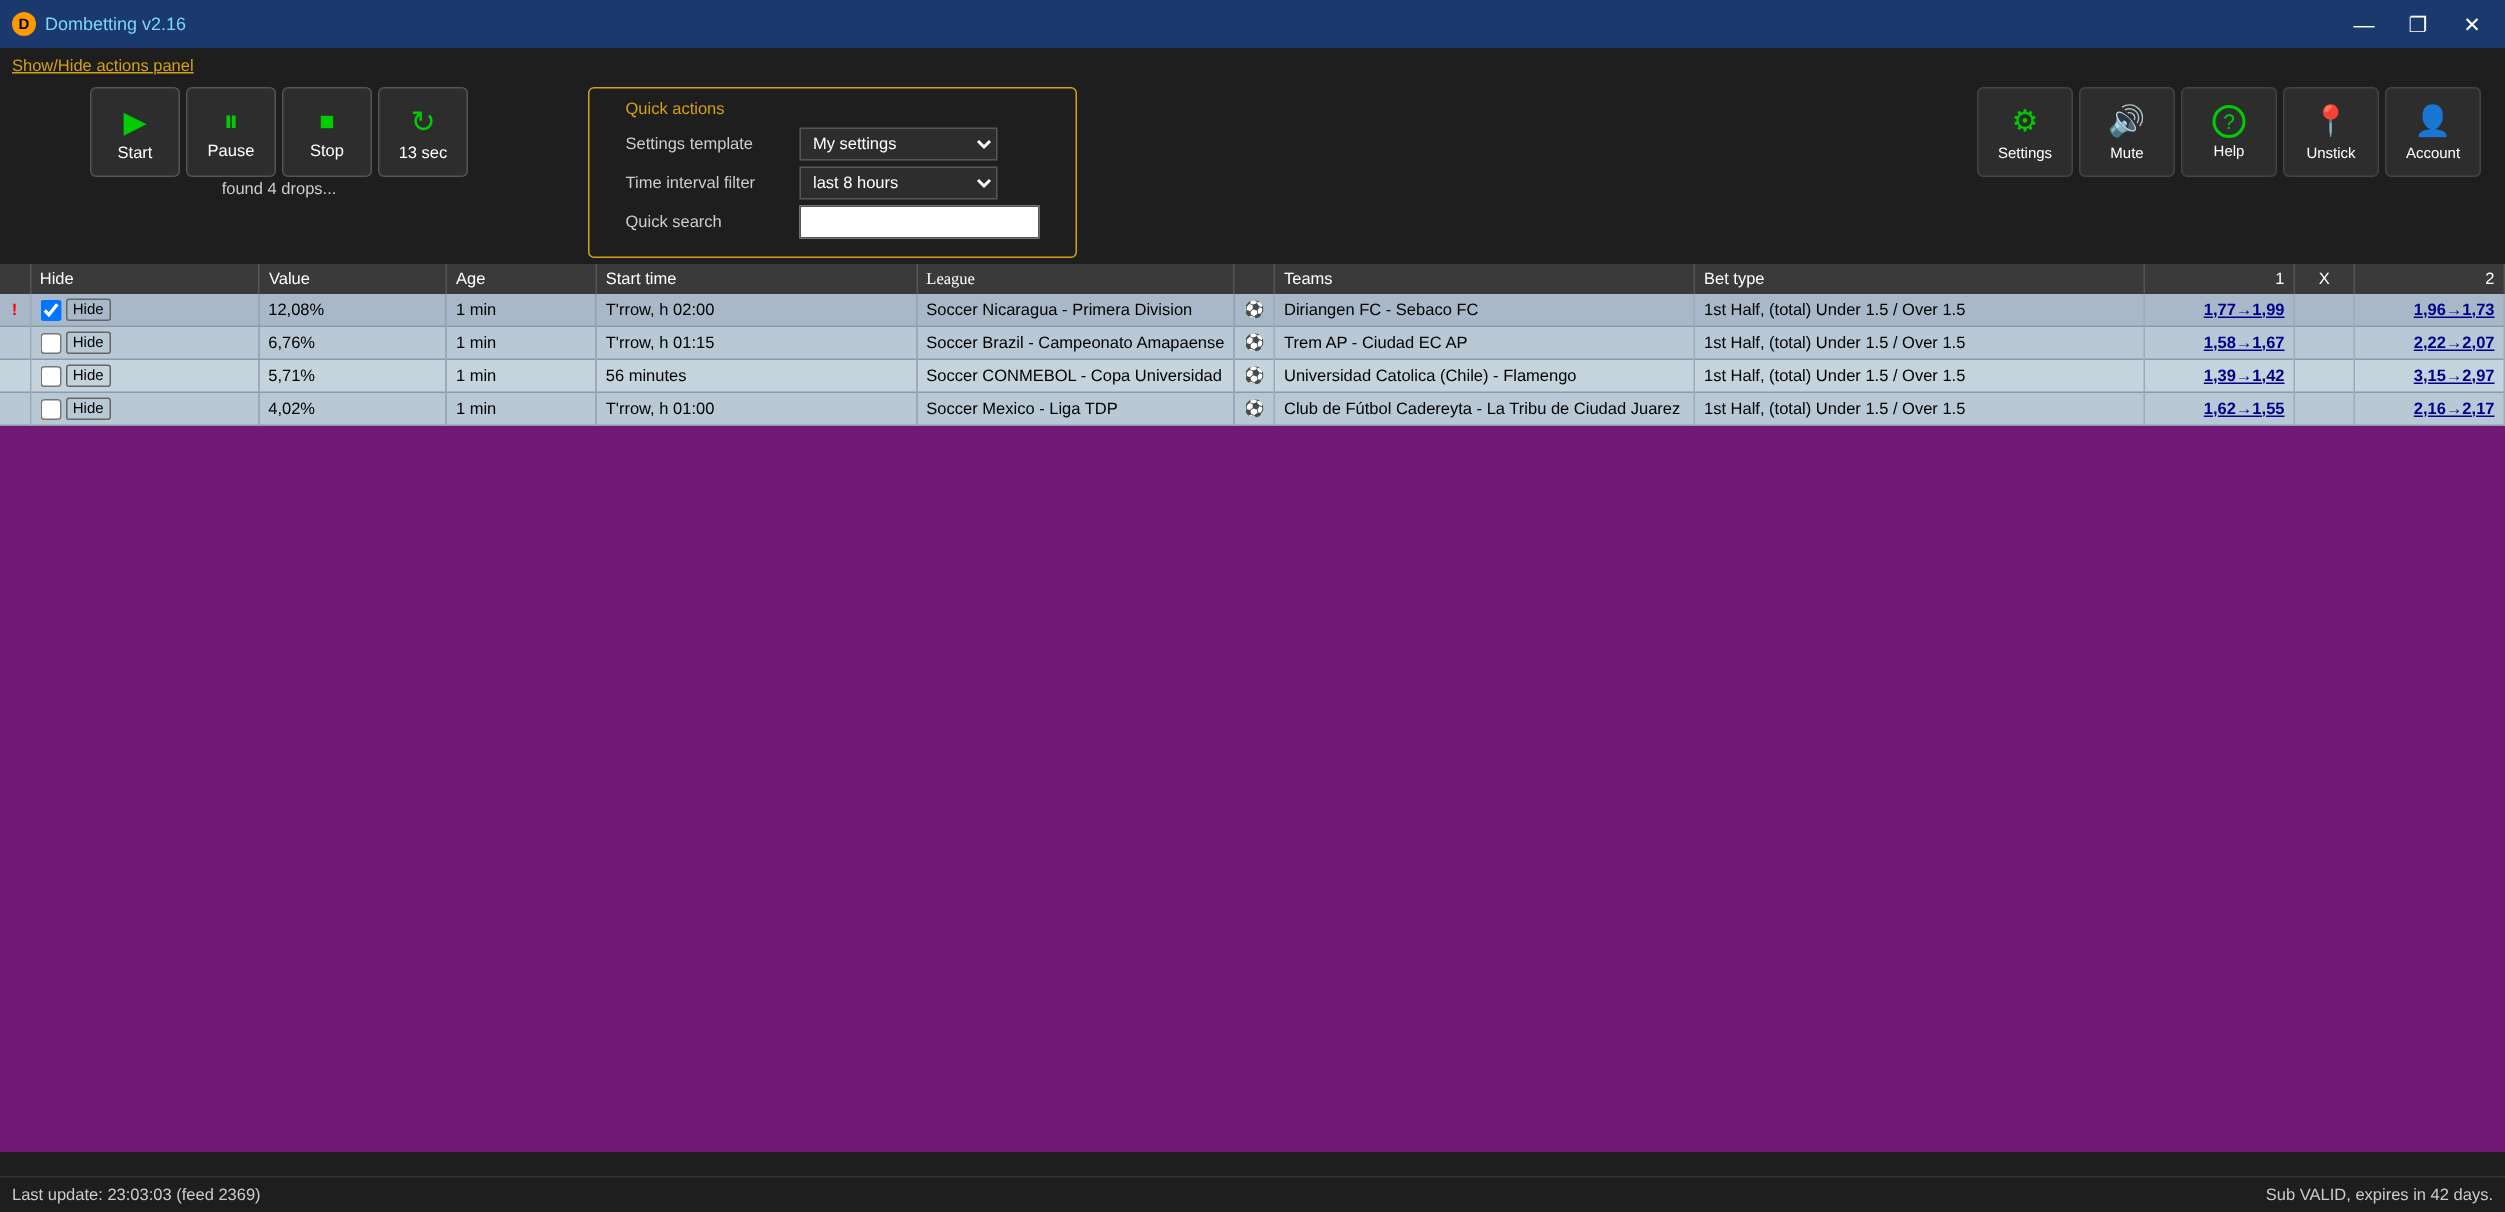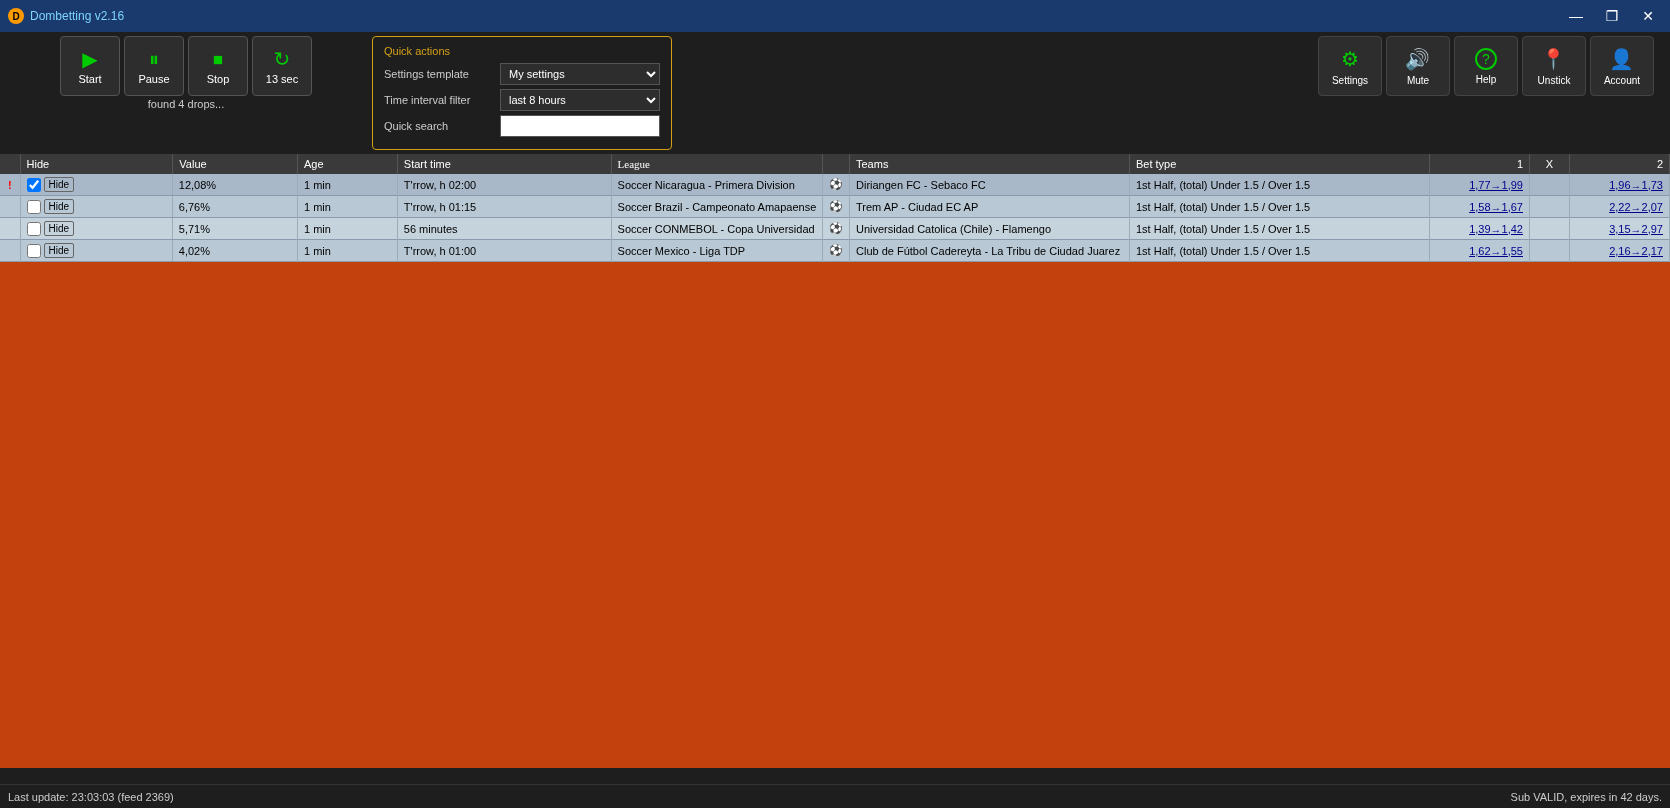--- a/index.html
+++ b/index.html
@@ -102,23 +102,23 @@
       color: #ccc;
       font-size: 11px;
       text-align: center;
       margin-top: 2px;
     }
 
     
     .quick-actions {
       border: 1px solid #d4a017;
       border-radius: 4px;
-      padding: 8px 11px;
+      padding: 8px 24px;
       background: #1e1e1e;
-      margin-left: 60px;
+      margin-left: 80px;
     }
     .quick-actions-title {
       color: #d4a017;
       font-size: 11px;
       margin-bottom: 6px;
     }
     .qa-row {
       display: flex;
       align-items: center;
       margin-bottom: 4px;
@@ -128,21 +128,21 @@
       color: #ccc;
       font-size: 11px;
       width: 110px;
     }
     .qa-select {
       background: #2d2d2d;
       border: 1px solid #555;
       color: #fff;
       font-size: 11px;
       padding: 2px 4px;
-      width: 160px;
+      width: 132px;
       height: 22px;
     }
     .qa-input {
       background: #fff;
       border: 1px solid #555;
       color: #000;
       font-size: 11px;
       padding: 2px 4px;
       width: 160px;
       height: 22px;
@@ -172,21 +172,21 @@
       gap: 4px;
     }
     .toolbar-btn .tb-icon {
       font-size: 20px;
       color: #00cc00;
     }
 
     
     .table-container {
       flex: 1;
-      background: #c2410c;
+      background: #701a75;
       overflow-y: auto;
       margin: 0 0 16px 0;
     }
     table {
       width: 100%;
       border-collapse: collapse;
       font-size: 11px;
     }
     thead tr {
       background: #3a3a3a;
@@ -203,21 +203,21 @@
       background: #b8c8d4;
       border-bottom: 1px solid #8a9aac;
     }
     tbody tr:nth-child(odd) { background: #c5d3dc; }
     tbody td {
       padding: 3px 6px;
       border-right: 1px solid #9aacb8;
       color: #000;
       white-space: nowrap;
     }
-    td.odds-link { color: #00008b; text-decoration: underline; cursor: pointer; }
+    td.odds-link { color: #00008b; text-decoration: underline; cursor: pointer; font-weight: bold; }
     td.odds-val { text-align: right; }
     .row-checkbox { width: 14px; height: 14px; }
     .hide-btn {
       background: transparent;
       border: 1px solid #666;
       font-size: 10px;
       padding: 1px 4px;
       cursor: pointer;
       color: #000;
       border-radius: 2px;
@@ -260,20 +260,23 @@
   <span class="titlebar-title">Dombetting  v2.16</span>
   <div class="titlebar-controls">
     <button class="titlebar-btn">—</button>
     <button class="titlebar-btn">❐</button>
     <button class="titlebar-btn close">✕</button>
   </div>
 </div>
 
 <div class="app-window">
 
+  <div class="topbar">
+    <span class="show-hide-link">Show/Hide actions panel</span>
+  </div>
 
   <div class="controls-area">
     <div class="controls-row">
 
       <div class="action-col">
         <div class="action-buttons">
           <div style="display:flex; flex-direction:column; align-items:center;">
             <button class="action-btn">
               <span class="btn-icon">▶</span>
               <span>Start</span>

